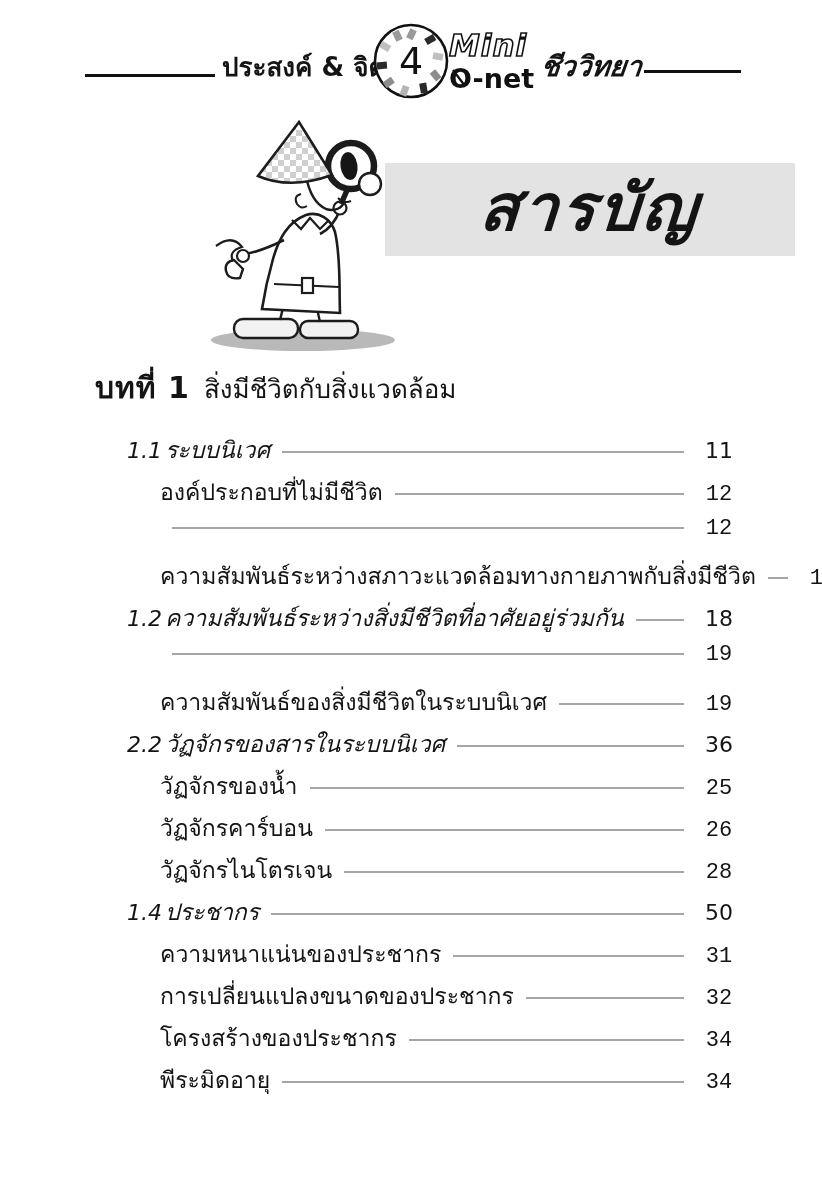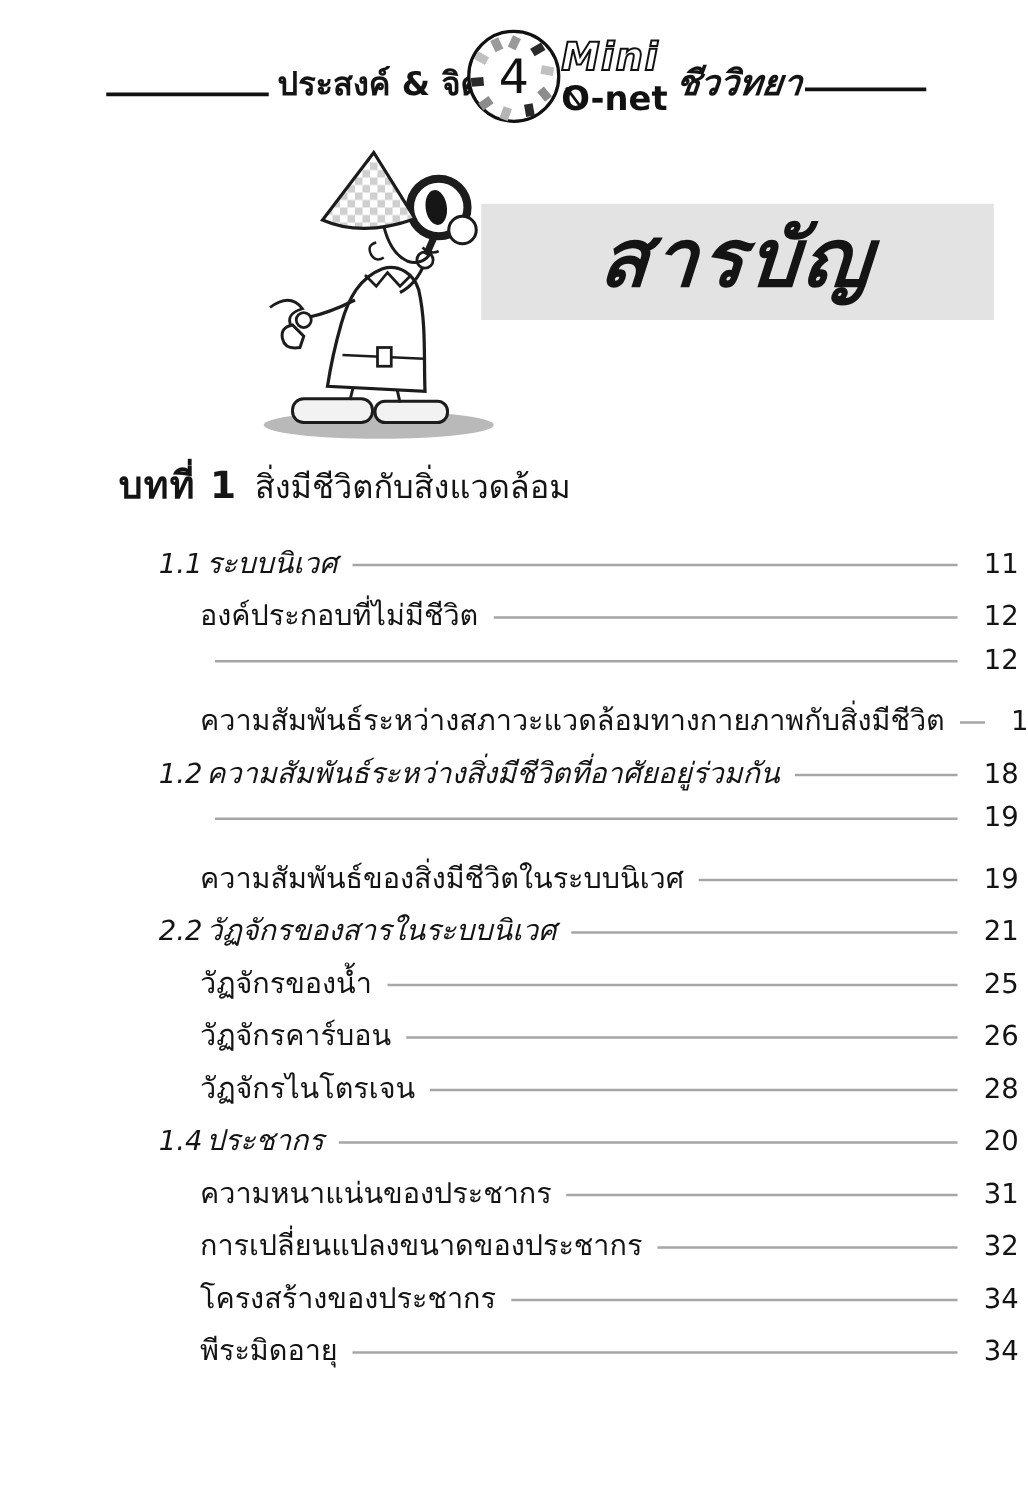--- a/index.html
+++ b/index.html
@@ -72,24 +72,25 @@
     font-size:26px;font-weight:500;margin-left:14px;
   }
 
   
   .toc{
     position:absolute;left:0;top:432px;width:822px;
   }
   .toc-row{
     display:flex;align-items:baseline;
     height:42px;
+    padding-right:82px;
     font-size:23px;
   }
   .toc-row.level1{padding-left:127px;font-style:italic;}
-  .toc-row.level2{padding-left:160px;}
+  .toc-row.level2{padding-left:160px;font-family:Liberation Mono, monospace;}
   .toc-num{
     width:38px;flex:0 0 auto;
     font-size:22px;
   }
   .toc-title{
     flex:0 0 auto;white-space:nowrap;
   }
   .toc-leader{
     flex:1 1 auto;
     border-bottom:2px solid var(--leader);
@@ -228,21 +229,21 @@
       <div class="toc-row level2">
 
     <span class="toc-title">ความสัมพันธ์ของสิ่งมีชีวิตในระบบนิเวศ</span>
     <span class="toc-leader"></span>
     <span class="toc-page">19</span>
   </div>
       <div class="toc-row level1">
     <span class="toc-num">2.2</span>
     <span class="toc-title">วัฏจักรของสารในระบบนิเวศ</span>
     <span class="toc-leader"></span>
-    <span class="toc-page">21</span>
+    <span class="toc-page">36</span>
   </div>
       <div class="toc-row level2">
 
     <span class="toc-title">วัฏจักรของน้ำ</span>
     <span class="toc-leader"></span>
     <span class="toc-page">25</span>
   </div>
       <div class="toc-row level2">
 
     <span class="toc-title">วัฏจักรคาร์บอน</span>
@@ -252,21 +253,21 @@
       <div class="toc-row level2">
 
     <span class="toc-title">วัฏจักรไนโตรเจน</span>
     <span class="toc-leader"></span>
     <span class="toc-page">28</span>
   </div>
       <div class="toc-row level1">
     <span class="toc-num">1.4</span>
     <span class="toc-title">ประชากร</span>
     <span class="toc-leader"></span>
-    <span class="toc-page">20</span>
+    <span class="toc-page">50</span>
   </div>
       <div class="toc-row level2">
 
     <span class="toc-title">ความหนาแน่นของประชากร</span>
     <span class="toc-leader"></span>
     <span class="toc-page">31</span>
   </div>
       <div class="toc-row level2">
 
     <span class="toc-title">การเปลี่ยนแปลงขนาดของประชากร</span>

